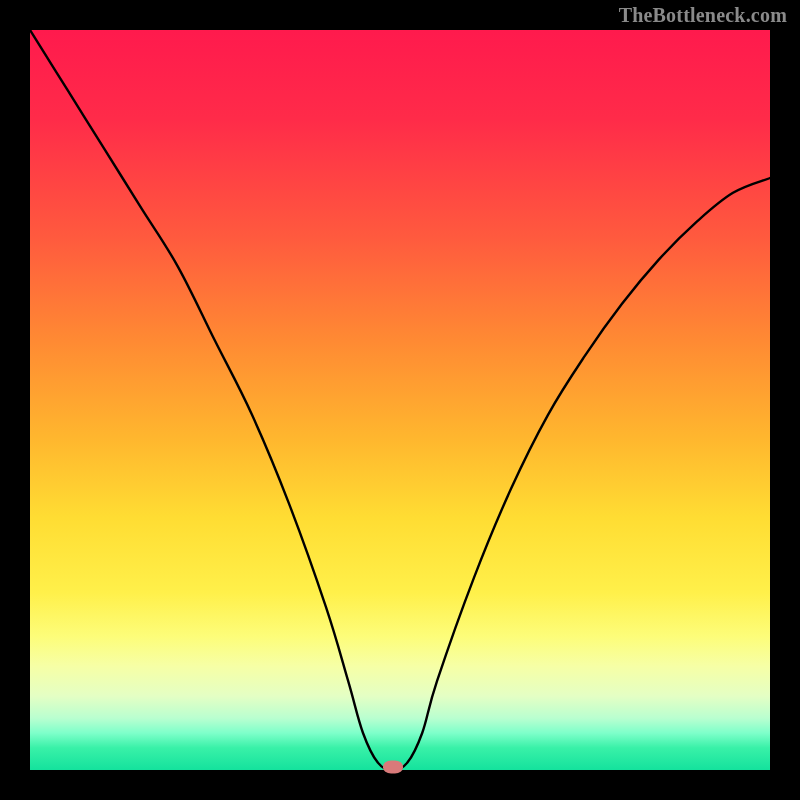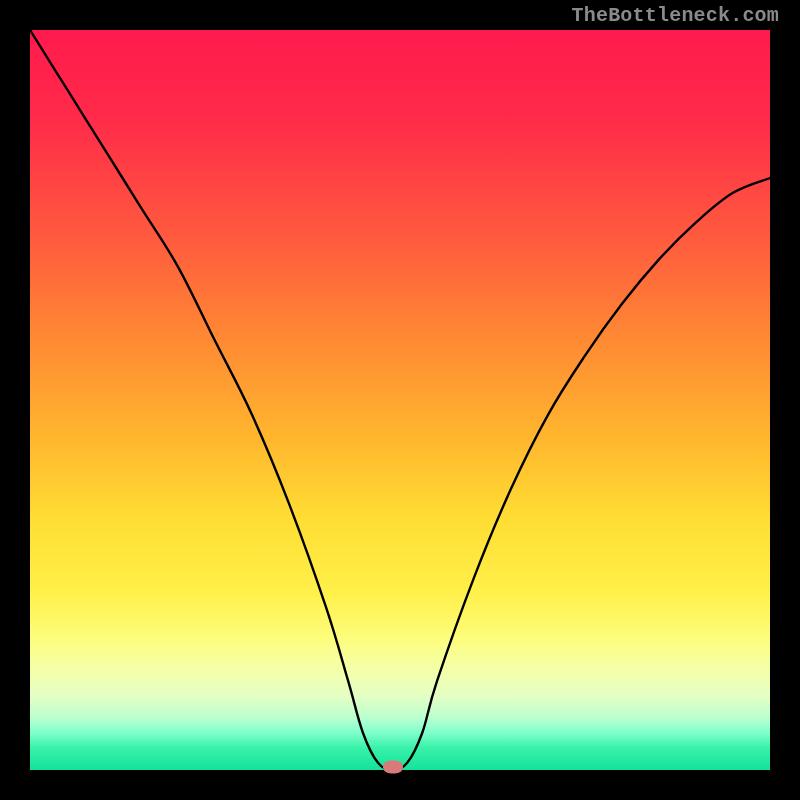--- a/index.html
+++ b/index.html
@@ -36,22 +36,22 @@
       #f6ffa6 86%,
       #e4ffc4 90%,
       #b9ffd0 93%,
       #7effca 95%,
       #39f1a8 97%,
       #14e29d 100%);
   }
   .watermark {
     position: absolute;
     top: 4px;
-    right: 21px;
-    font-family: Liberation Mono, monospace;
+    right: 13px;
+    font-family: Liberation Serif, serif;
     font-size: 20px;
     font-weight: 600;
     color: #8a8a8a;
     letter-spacing: 0.2px;
   }
   svg.curve {
     position: absolute;
     left: 0;
     top: 0;
     width: 740px;

